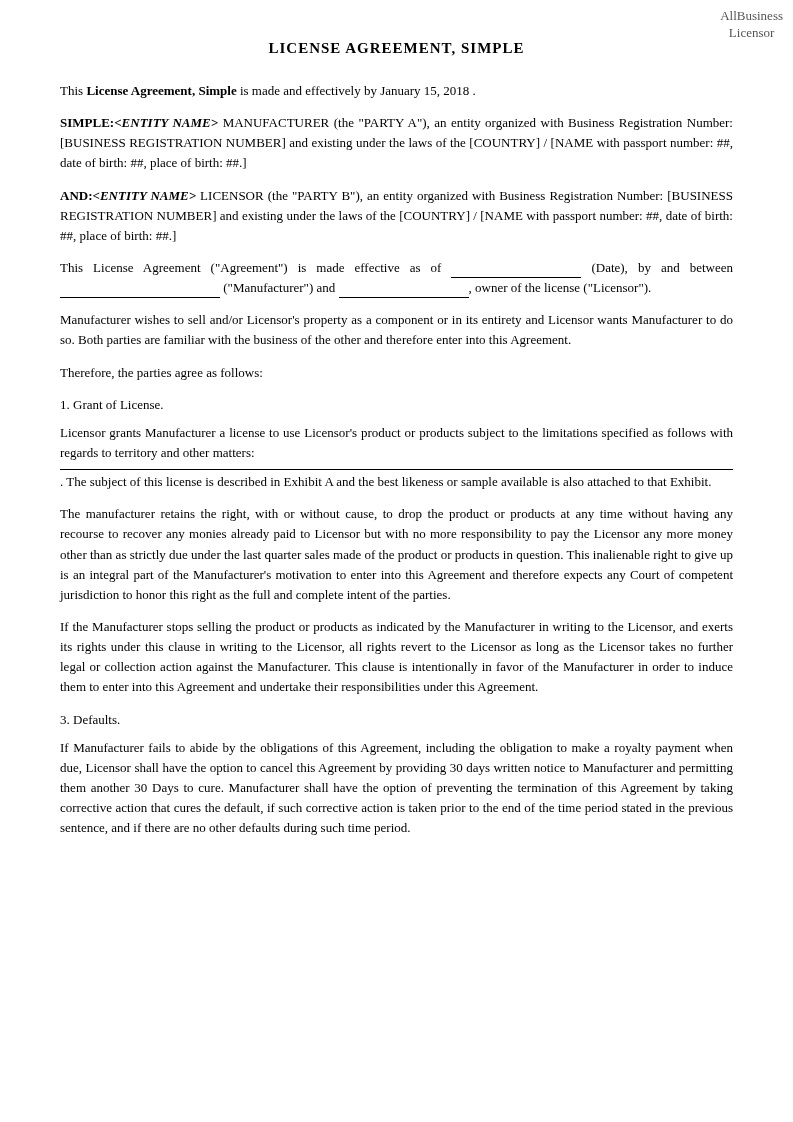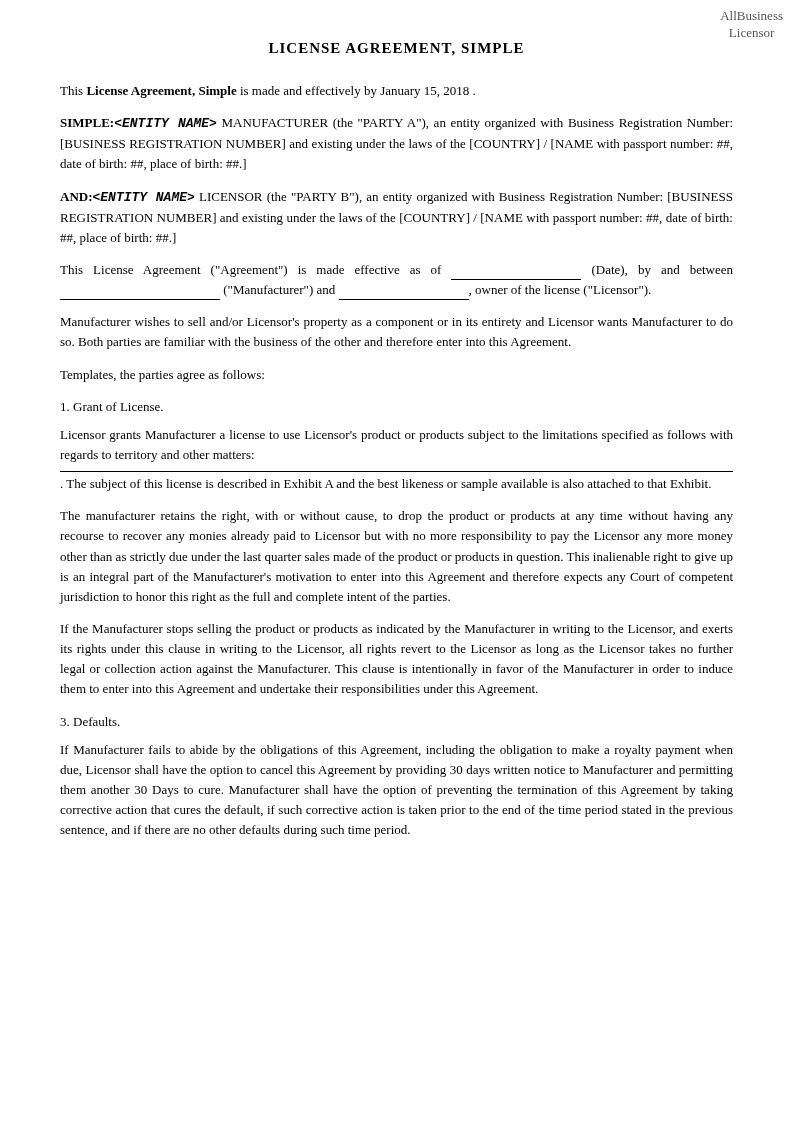--- a/index.html
+++ b/index.html
@@ -33,21 +33,21 @@
       letter-spacing: 1px;
       margin-bottom: 24px;
       margin-top: 10px;
     }
     p {
       text-align: justify;
       line-height: 1.55;
       margin-bottom: 12px;
     }
     .bold { font-weight: bold; }
-    .italic { font-style: italic; font-family: Liberation Mono, monospace; }
+    .italic { font-style: italic; }
     .section-heading {
       font-weight: normal;
     }
     .blank {
       display: inline-block;
       border-bottom: 1px solid #000;
       min-width: 130px;
       height: 14px;
       vertical-align: bottom;
     }
@@ -93,21 +93,21 @@
 <p>
   <span class="bold">AND:</span><span class="italic bold">&lt;ENTITY NAME&gt;</span><span> LICENSOR (the "PARTY B"), an entity organized with Business Registration Number: [BUSINESS REGISTRATION NUMBER] and existing under the laws of the [COUNTRY] / [NAME with passport number: ##, date of birth: ##, place of birth: ##.]</span>
 </p>
 
 <p>
   This License Agreement ("Agreement") is made effective as of <span class="blank"></span> (Date), by and between <span class="blank-medium"></span> ("Manufacturer") and <span class="blank"></span>, owner of the license ("Licensor").
 </p>
 
 <p>Manufacturer wishes to sell and/or Licensor's property as a component or in its entirety and Licensor wants Manufacturer to do so.  Both parties are familiar with the business of the other and therefore enter into this Agreement.</p>
 
-<p>Templates, the parties agree as follows:</p>
+<p>Therefore, the parties agree as follows:</p>
 
 <div class="numbered-section">
   <p class="numbered-section-title">
     <span>1.</span> <span class="section-heading">Grant of License.</span>
   </p>
 
   <p>
     Licensor grants Manufacturer a license to use Licensor's product or products subject to the limitations specified as follows with regards to territory and other matters:<br>
     <span class="blank-line-block"></span>.  The subject of this license is described in Exhibit A and the best likeness or sample available is also attached to that Exhibit.
   </p>

